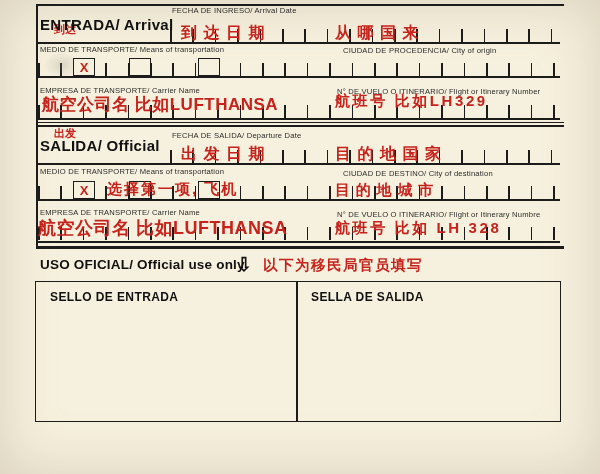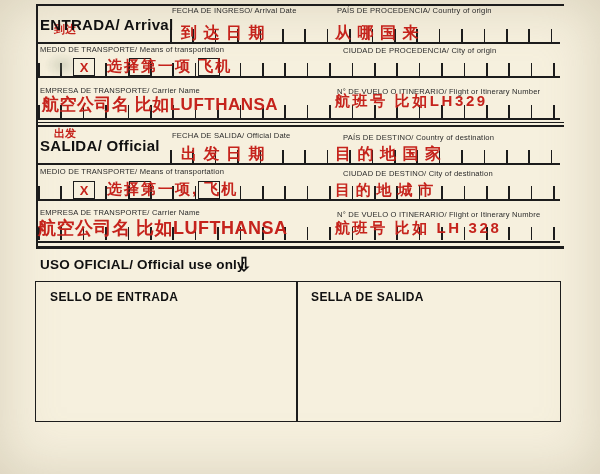--- a/index.html
+++ b/index.html
@@ -216,46 +216,43 @@
     </div>
 
   <div class="smudge"></div>
 
   <div class="tag" style="left:54px;top:6px;margin-top:16px;">到达</div>
   <div class="title" style="left:40px;top:16px;">ENTRADA/ Arrival</div>
 
   <div class="label" style="left:172px;top:6px;">FECHA DE INGRESO/ Arrival Date</div>
   <div class="ann sp7" style="left:181px;top:23px;">到达日期</div>
 
-  <div class="label" style="left:337px;top:6px;">PAÍS DE PROCEDENCIA/ Country of origin</div>
   <div class="ann sp7" style="left:335px;top:23px;">从哪国来</div>
 
   <div class="label" style="left:40px;top:45px;">MEDIO DE TRANSPORTE/ Means of transportation</div>
   <div class="checkbox" style="left:73px;top:58px;">
     <span class="mark">X</span>
   </div>
   <div class="checkbox" style="left:129px;top:58px;"></div>
   <div class="checkbox" style="left:198px;top:58px;"></div>
-  <div class="ann sp2" style="left:107px;top:57px;">选择第一项 飞机</div>
 
   <div class="label" style="left:343px;top:46px;">CIUDAD DE PROCEDENCIA/ City of origin</div>
 
   <div class="label" style="left:40px;top:86px;">EMPRESA DE TRANSPORTE/ Carrier Name</div>
   <div class="ann carrier" style="left:42px;top:93px;">航空公司名 比如LUFTHANSA</div>
 
   <div class="label" style="left:337px;top:87px;">N° DE VUELO O ITINERARIO/ Flight or Itinerary Number</div>
   <div class="ann flight" style="left:335px;top:92px;">航班号 比如LH329</div>
 
   <div class="tag" style="left:54px;top:126px;">出发</div>
   <div class="title" style="left:40px;top:137px;">SALIDA/ Official</div>
 
-  <div class="label" style="left:172px;top:131px;">FECHA DE SALIDA/ Official Date</div>
+  <div class="label" style="left:172px;top:131px;">FECHA DE SALIDA/ Departure Date</div>
   <div class="ann sp7" style="left:181px;top:144px;">出发日期</div>
 
-  <div class="label" style="left:343px;top:133px;">PAÍS DE DESTINO/ Country of destination</div>
   <div class="ann sp7" style="left:335px;top:144px;">目的地国家</div>
 
   <div class="label" style="left:40px;top:167px;">MEDIO DE TRANSPORTE/ Means of transportation</div>
   <div class="checkbox" style="left:73px;top:181px;">
     <span class="mark">X</span>
   </div>
   <div class="checkbox" style="left:129px;top:181px;"></div>
   <div class="checkbox" style="left:198px;top:181px;"></div>
   <div class="ann sp2" style="left:107px;top:180px;">选择第一项, 飞机</div>
 
@@ -263,20 +260,21 @@
   <div class="ann sp6" style="left:335px;top:181px;">目的地城市</div>
 
   <div class="label" style="left:40px;top:208px;">EMPRESA DE TRANSPORTE/ Carrier Name</div>
   <div class="ann carrier2" style="left:38px;top:216px;">航空公司名 比如LUFTHANSA</div>
 
   <div class="label" style="left:337px;top:210px;">N° DE VUELO O ITINERARIO/ Flight or Itinerary Numbre</div>
   <div class="ann flight" style="left:335px;top:219px;">航班号 比如 LH 328</div>
 
   <div class="uso" style="left:40px;top:257px;">USO OFICIAL/ Official use only</div>
   <div class="arrow" style="left:236px;top:253px;">⇩</div>
+  <div class="uso-note" style="left:263px;top:256px;">以下为移民局官员填写</div>
 
   <div class="stampbox">
     <div class="divider"></div>
     <div class="stamp-label" style="left:14px;">SELLO DE ENTRADA</div>
     <div class="stamp-label" style="left:275px;">SELLA DE SALIDA</div>
   </div>
 
 </div>
 
 </body></html>

